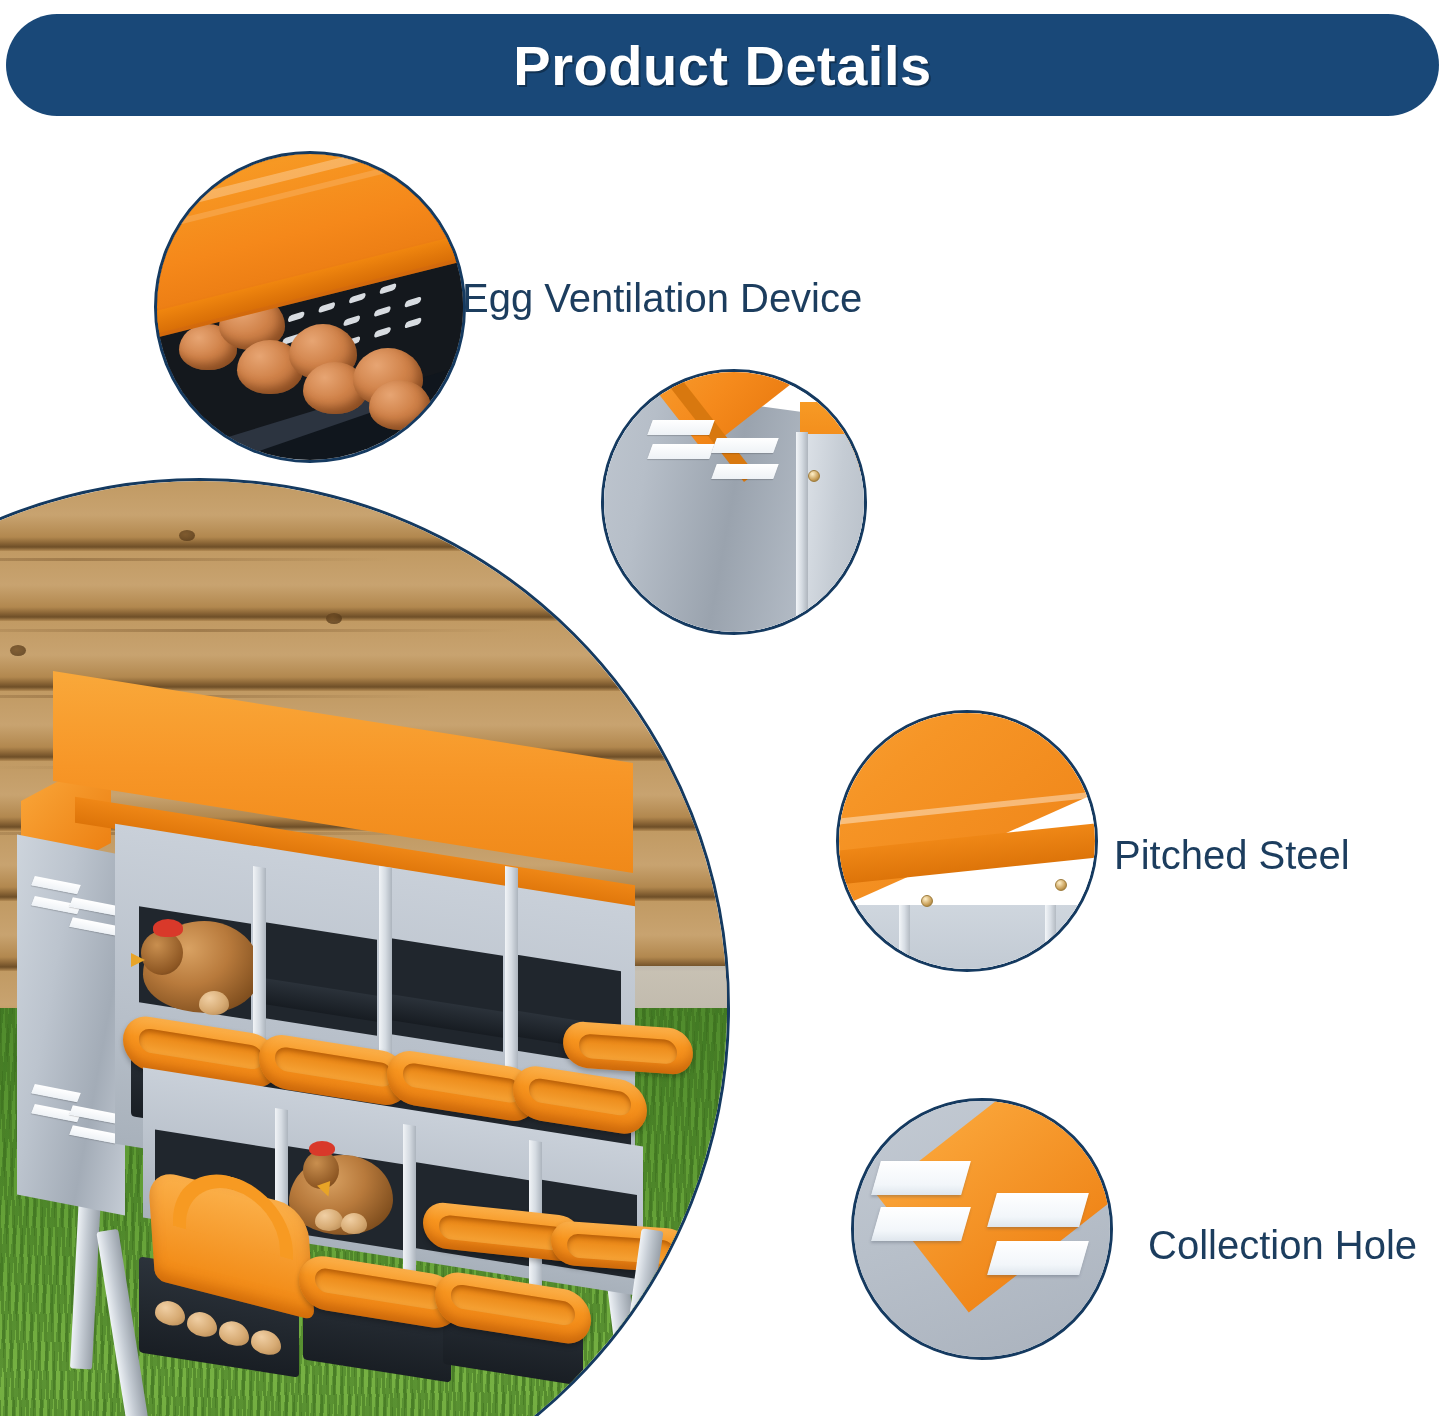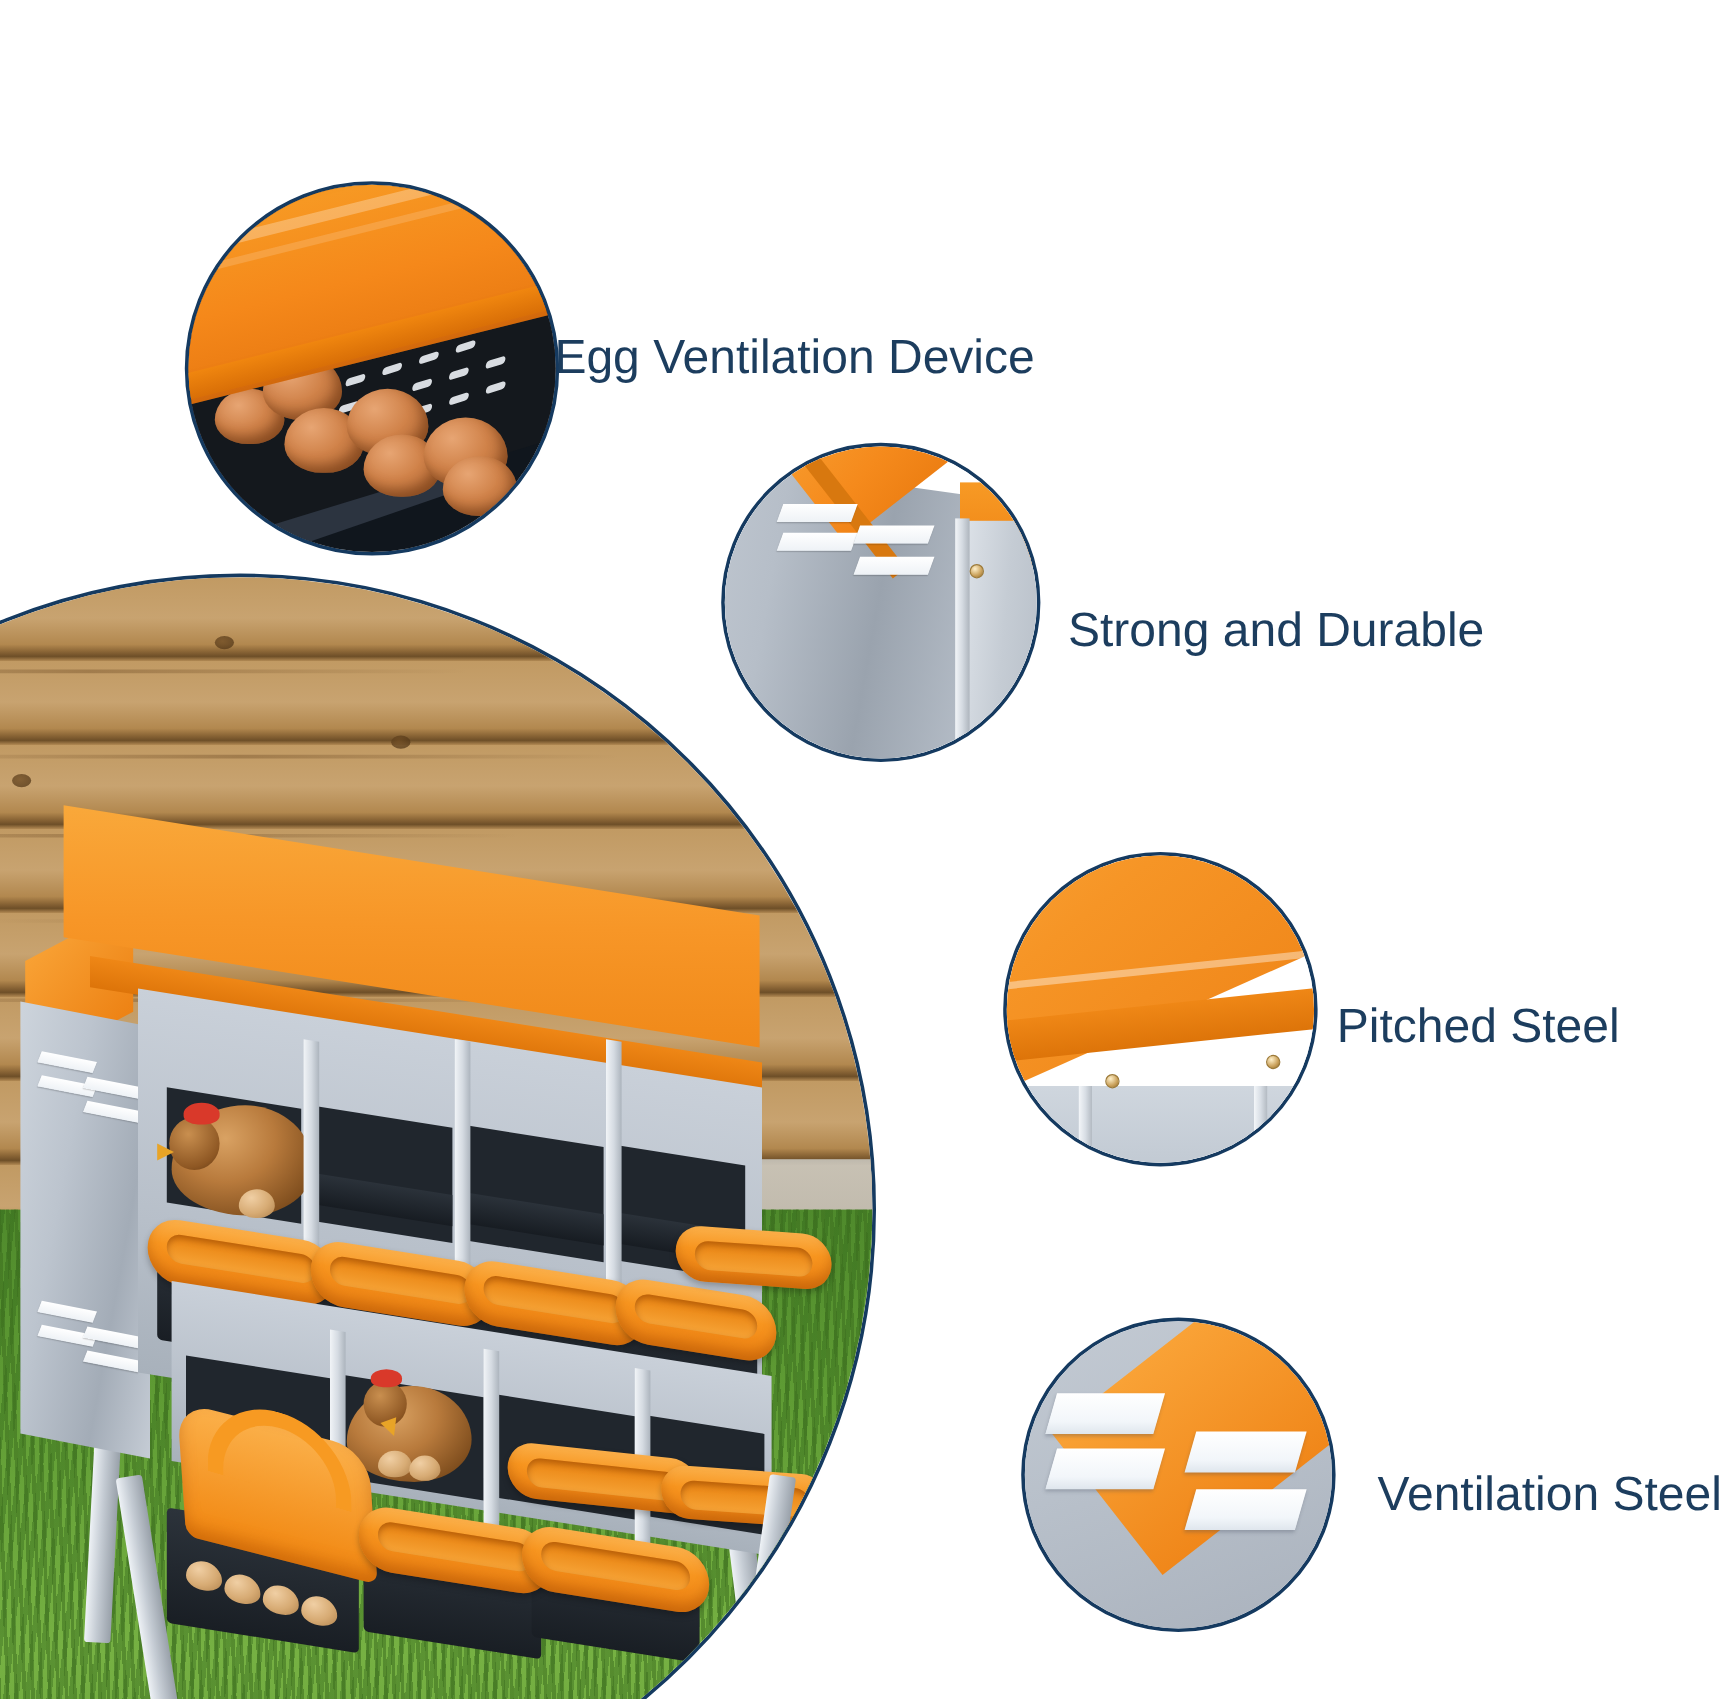--- a/index.html
+++ b/index.html
@@ -303,20 +303,23 @@
   .nest-egg {
     position:absolute; border-radius:50% 50% 48% 48% / 58% 58% 42% 42%;
     background: radial-gradient(ellipse at 35% 30%, #f0cfa4, #d7ab74 55%, #b0824c);
   }
 </style>
 </head>
 <body>
 
 <div id="page">
 
+  <div id="header-banner">
+    <div id="page-title">Product Details</div>
+  </div>
 
   <div id="main-photo">
     <div class="photo-scene">
 
       <div class="fence">
 
         <div class="fence-knot" style="left:32%; top:30%"></div>
         <div class="fence-knot" style="left:48%; top:9%"></div>
         <div class="fence-knot" style="left:62%; top:24%"></div>
 
@@ -504,21 +507,20 @@
       <div class="steel-post"></div>
       <div class="screw" style="left:204px; top:98px;"></div>
 
       <div class="vent-slot" style="left:46px; top:48px; width:62px;"></div>
       <div class="vent-slot" style="left:46px; top:72px; width:62px;"></div>
       <div class="vent-slot" style="left:110px; top:66px; width:62px;"></div>
       <div class="vent-slot" style="left:110px; top:92px; width:62px;"></div>
     </div>
   </div>
   <div class="callout-label" style="left:890px; top:455px;">
-    <div>Strong and Durable</div>
   </div>
 
   <div id="callout-roof-circle" class="callout-circle">
     <div class="roof-scene">
       <div class="roof-top-plane"></div>
       <div class="roof-highlight"></div>
       <div class="roof-fascia"></div>
       <div class="roof-walls"></div>
       <div class="roof-wall-post" style="left:60px;"></div>
       <div class="roof-wall-post" style="left:206px;"></div>
@@ -530,15 +532,15 @@
 
   <div id="callout-vent-circle" class="callout-circle">
     <div class="vent-scene">
       <div class="vent-orange-corner"></div>
       <div class="vent-big-slot" style="left:22px; top:60px; width:90px;"></div>
       <div class="vent-big-slot" style="left:22px; top:106px; width:90px;"></div>
       <div class="vent-big-slot" style="left:138px; top:92px; width:92px;"></div>
       <div class="vent-big-slot" style="left:138px; top:140px; width:92px;"></div>
     </div>
   </div>
-  <div class="callout-label" style="left:1148px; top:1222px;">Ventilation Steel</div>
+  <div class="callout-label" style="left:1148px; top:1222px;">Collection Hole</div>
 
 </div>
 
 </body></html>

